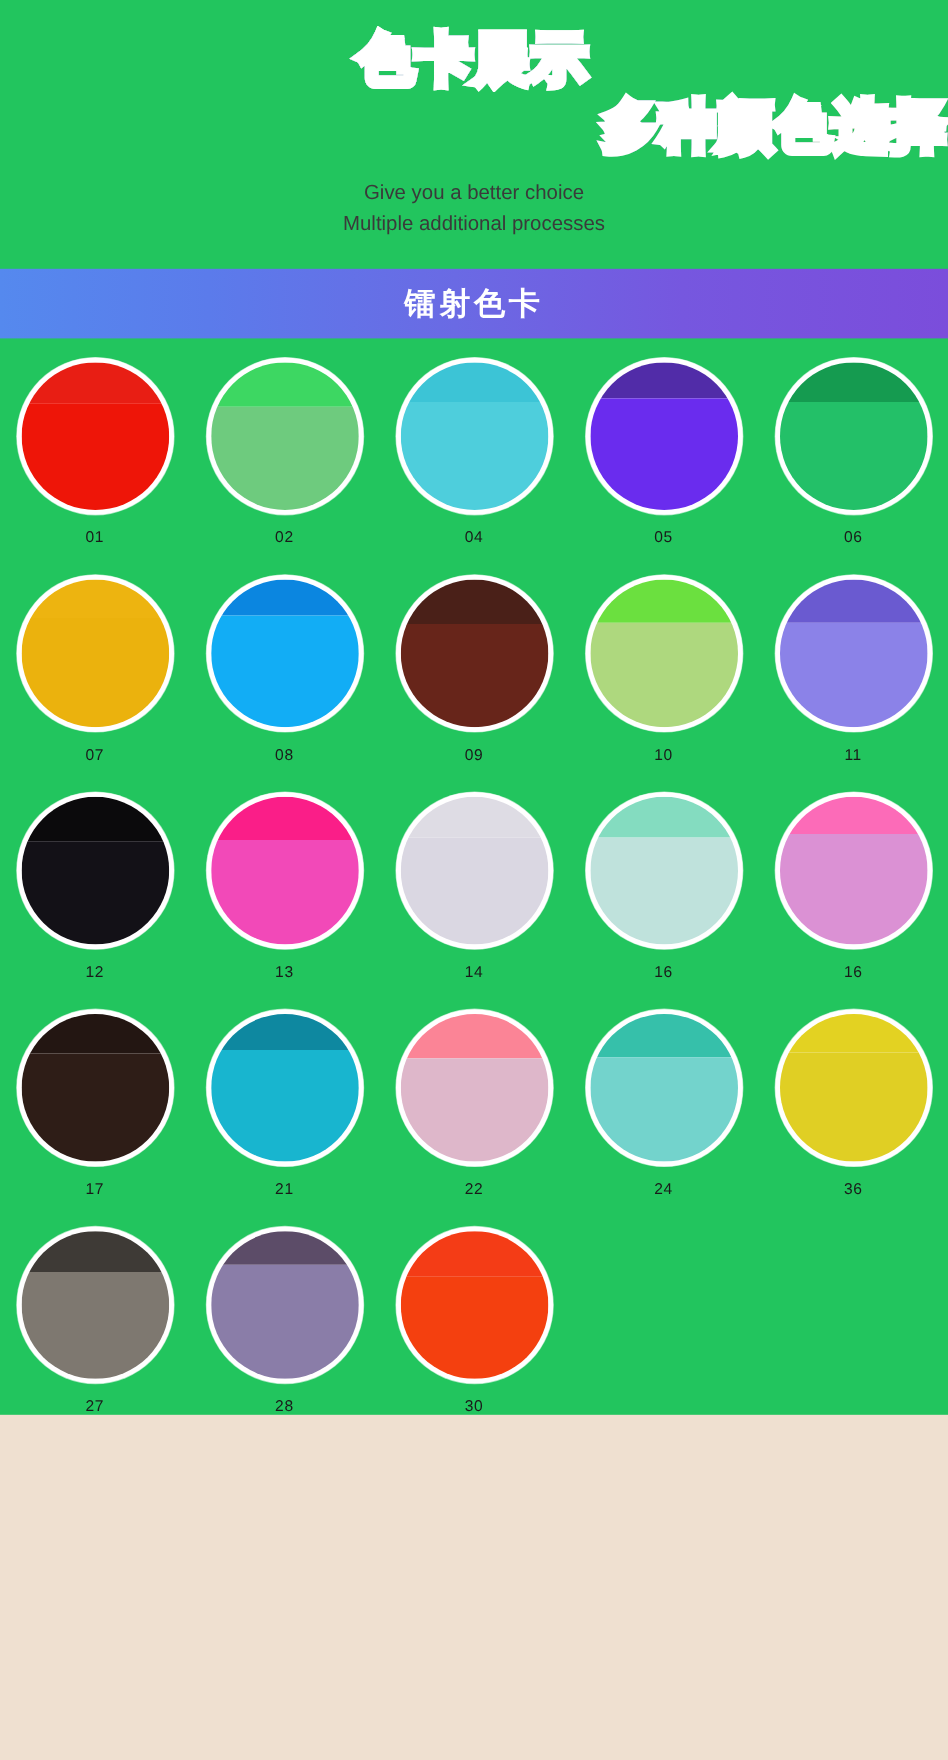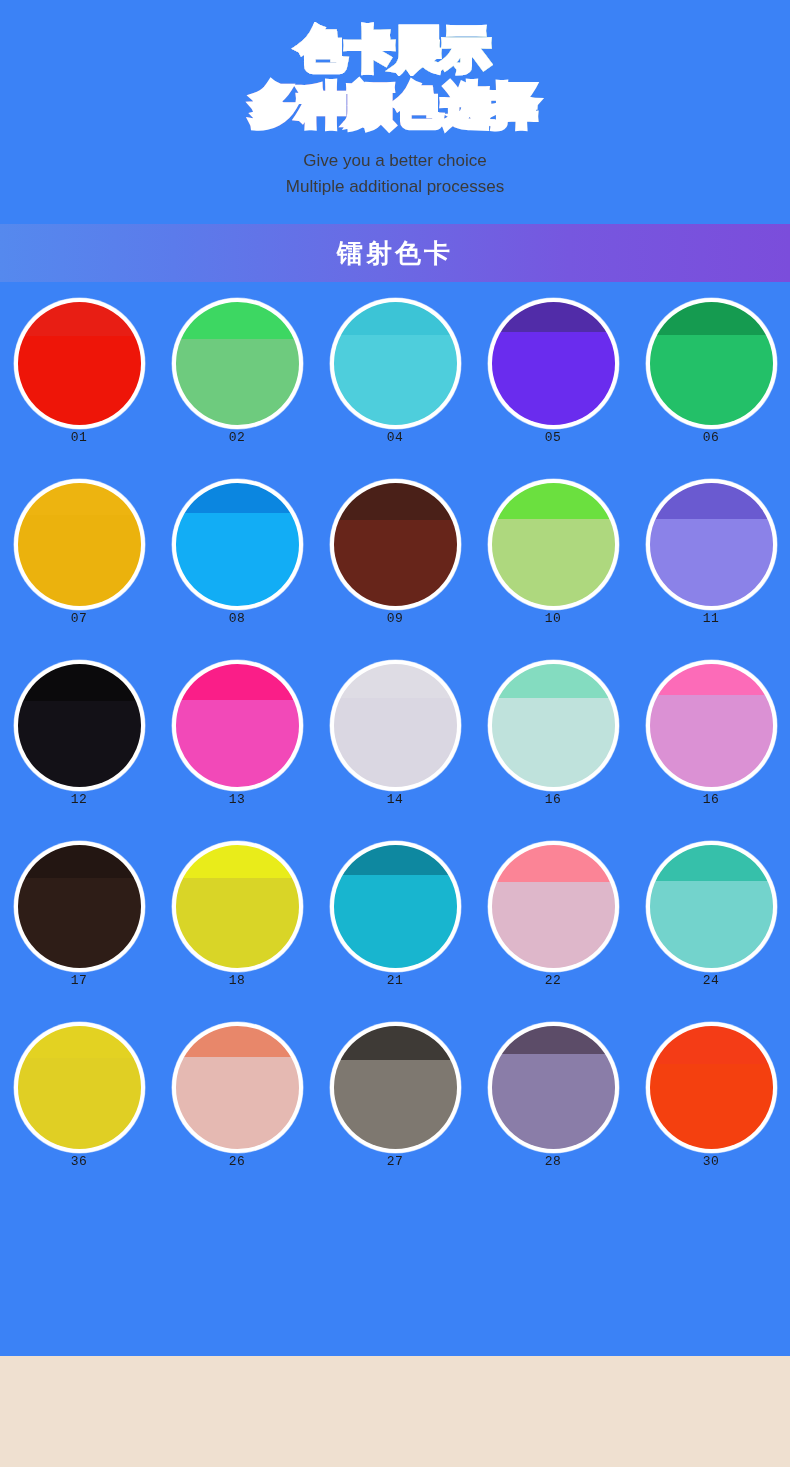--- a/index.html
+++ b/index.html
@@ -2,21 +2,21 @@
 <html><head>
 <meta charset="utf-8">
 <style>
   * { margin:0; padding:0; box-sizing:border-box; }
   html, body {
     width:790px; height:1467px;
     background:#EFE0D0;
     font-family:"Liberation Sans", sans-serif;
     overflow:hidden;
   }
-  .page { position:relative; width:790px; height:1356px; background:#3b82f6; }
+  .page { position:relative; width:790px; height:1179px; background:#22c55e; }
 
   
   .header { padding-top:26px; text-align:center; }
   .title-line {
     font-family:"DejaVu Sans", sans-serif;
     font-weight:bold;
     letter-spacing:2px;
     line-height:1.0;
     position:relative;
     display:block;
@@ -33,20 +33,21 @@
     -webkit-text-stroke:7px #FFFFFF;
     filter:drop-shadow(0 0 0.5px rgba(255,255,255,0.9));
   }
   .grad-text-2 {
     background-image:linear-gradient(100deg,#3FA39B 0%,#4B9FC0 14%,#8C6BC4 28%,#B866C0 42%,#9E6FB8 54%,#5B7FB0 68%,#5E93B4 80%,#C3A48E 90%,#6E86B8 100%);
     -webkit-background-clip:text;
     background-clip:text;
     color:transparent;
     -webkit-text-fill-color:transparent;
     paint-order:stroke fill;
+    text-align:right;
     -webkit-text-stroke:7px #FFFFFF;
   }
   .subtitle {
     margin-top:20px;
     font-size:17px;
     color:#3A3A3A;
     line-height:1.5;
     font-family:"Liberation Sans", sans-serif;
   }
 
@@ -88,24 +89,24 @@
   }
   .swatch-inner {
     width:100%; height:100%;
     border-radius:50%;
     overflow:hidden;
     position:relative;
   }
   .band-top { position:absolute; left:0; right:0; top:0; }
   .band-bot { position:absolute; left:0; right:0; bottom:0; }
   .label {
-    margin-top:1px;
+    margin-top:11px;
     font-size:13px;
     color:#1A1A1A;
-    font-family:Liberation Mono, monospace;
+    font-family:Liberation Sans, sans-serif;
     letter-spacing:0.5px;
   }
 </style>
 </head>
 <body>
 
 <div class="page">
 
   <div class="header">
     <span class="title-line title-1 grad-text">色卡展示</span>
@@ -261,29 +262,20 @@
           <div class="swatch-inner">
             <div class="band-top" style="height: 27%; background: rgb(35, 22, 18);"></div>
             <div class="band-bot" style="height: 73%; background: rgb(46, 29, 23);"></div>
           </div>
         </div>
         <div class="label">17</div>
       </div>
       <div class="cell">
         <div class="swatch">
           <div class="swatch-inner">
-            <div class="band-top" style="height: 27%; background: rgb(233, 236, 26);"></div>
-            <div class="band-bot" style="height: 73%; background: rgb(217, 213, 39);"></div>
-          </div>
-        </div>
-        <div class="label">18</div>
-      </div>
-      <div class="cell">
-        <div class="swatch">
-          <div class="swatch-inner">
             <div class="band-top" style="height: 24%; background: rgb(14, 136, 160);"></div>
             <div class="band-bot" style="height: 76%; background: rgb(24, 181, 207);"></div>
           </div>
         </div>
         <div class="label">21</div>
       </div>
       <div class="cell">
         <div class="swatch">
           <div class="swatch-inner">
             <div class="band-top" style="height: 30%; background: rgb(251, 132, 150);"></div>
@@ -306,29 +298,20 @@
           <div class="swatch-inner">
             <div class="band-top" style="height: 26%; background: rgb(227, 210, 34);"></div>
             <div class="band-bot" style="height: 74%; background: rgb(224, 207, 36);"></div>
           </div>
         </div>
         <div class="label">36</div>
       </div>
       <div class="cell">
         <div class="swatch">
           <div class="swatch-inner">
-            <div class="band-top" style="height: 25%; background: rgb(232, 135, 106);"></div>
-            <div class="band-bot" style="height: 75%; background: rgb(229, 185, 178);"></div>
-          </div>
-        </div>
-        <div class="label">26</div>
-      </div>
-      <div class="cell">
-        <div class="swatch">
-          <div class="swatch-inner">
             <div class="band-top" style="height: 28%; background: rgb(62, 58, 54);"></div>
             <div class="band-bot" style="height: 72%; background: rgb(126, 120, 112);"></div>
           </div>
         </div>
         <div class="label">27</div>
       </div>
       <div class="cell">
         <div class="swatch">
           <div class="swatch-inner">
             <div class="band-top" style="height: 23%; background: rgb(92, 76, 104);"></div>

